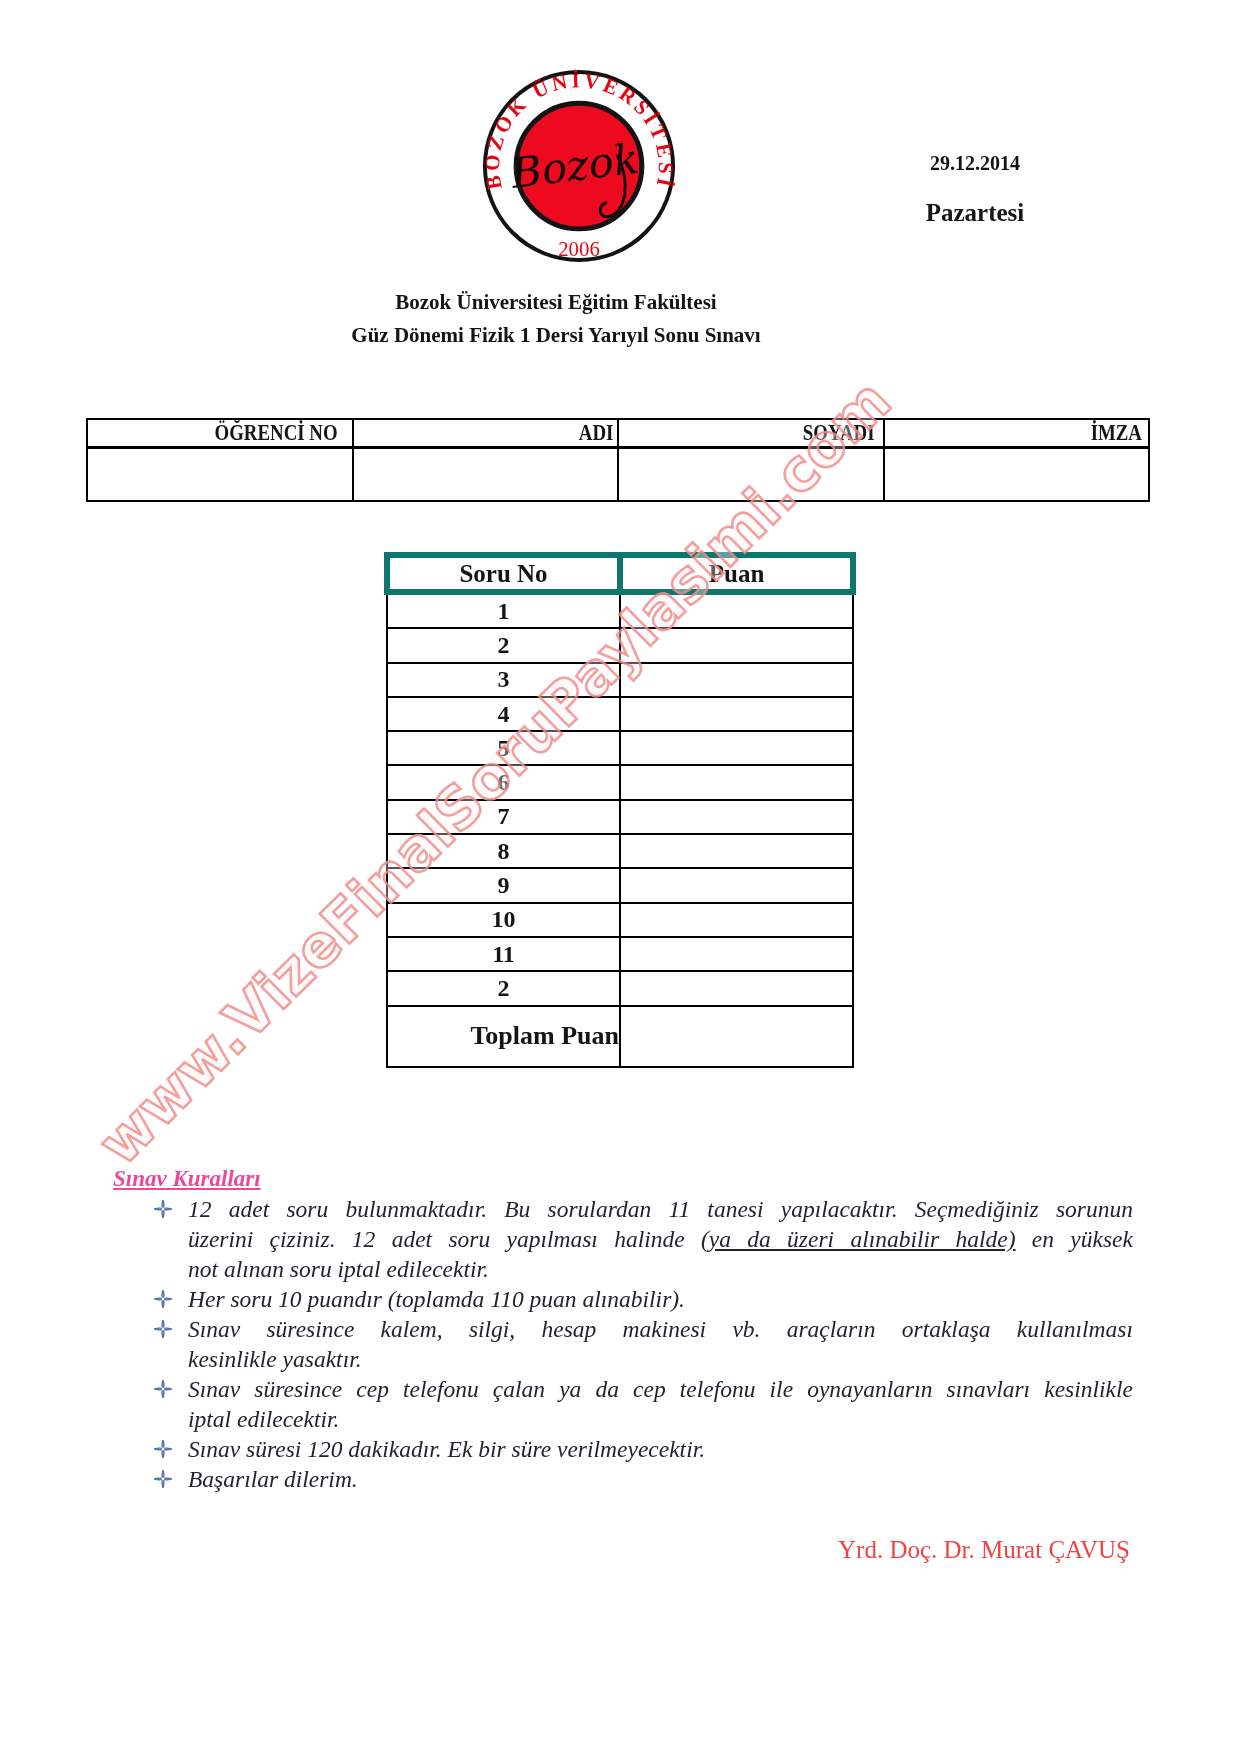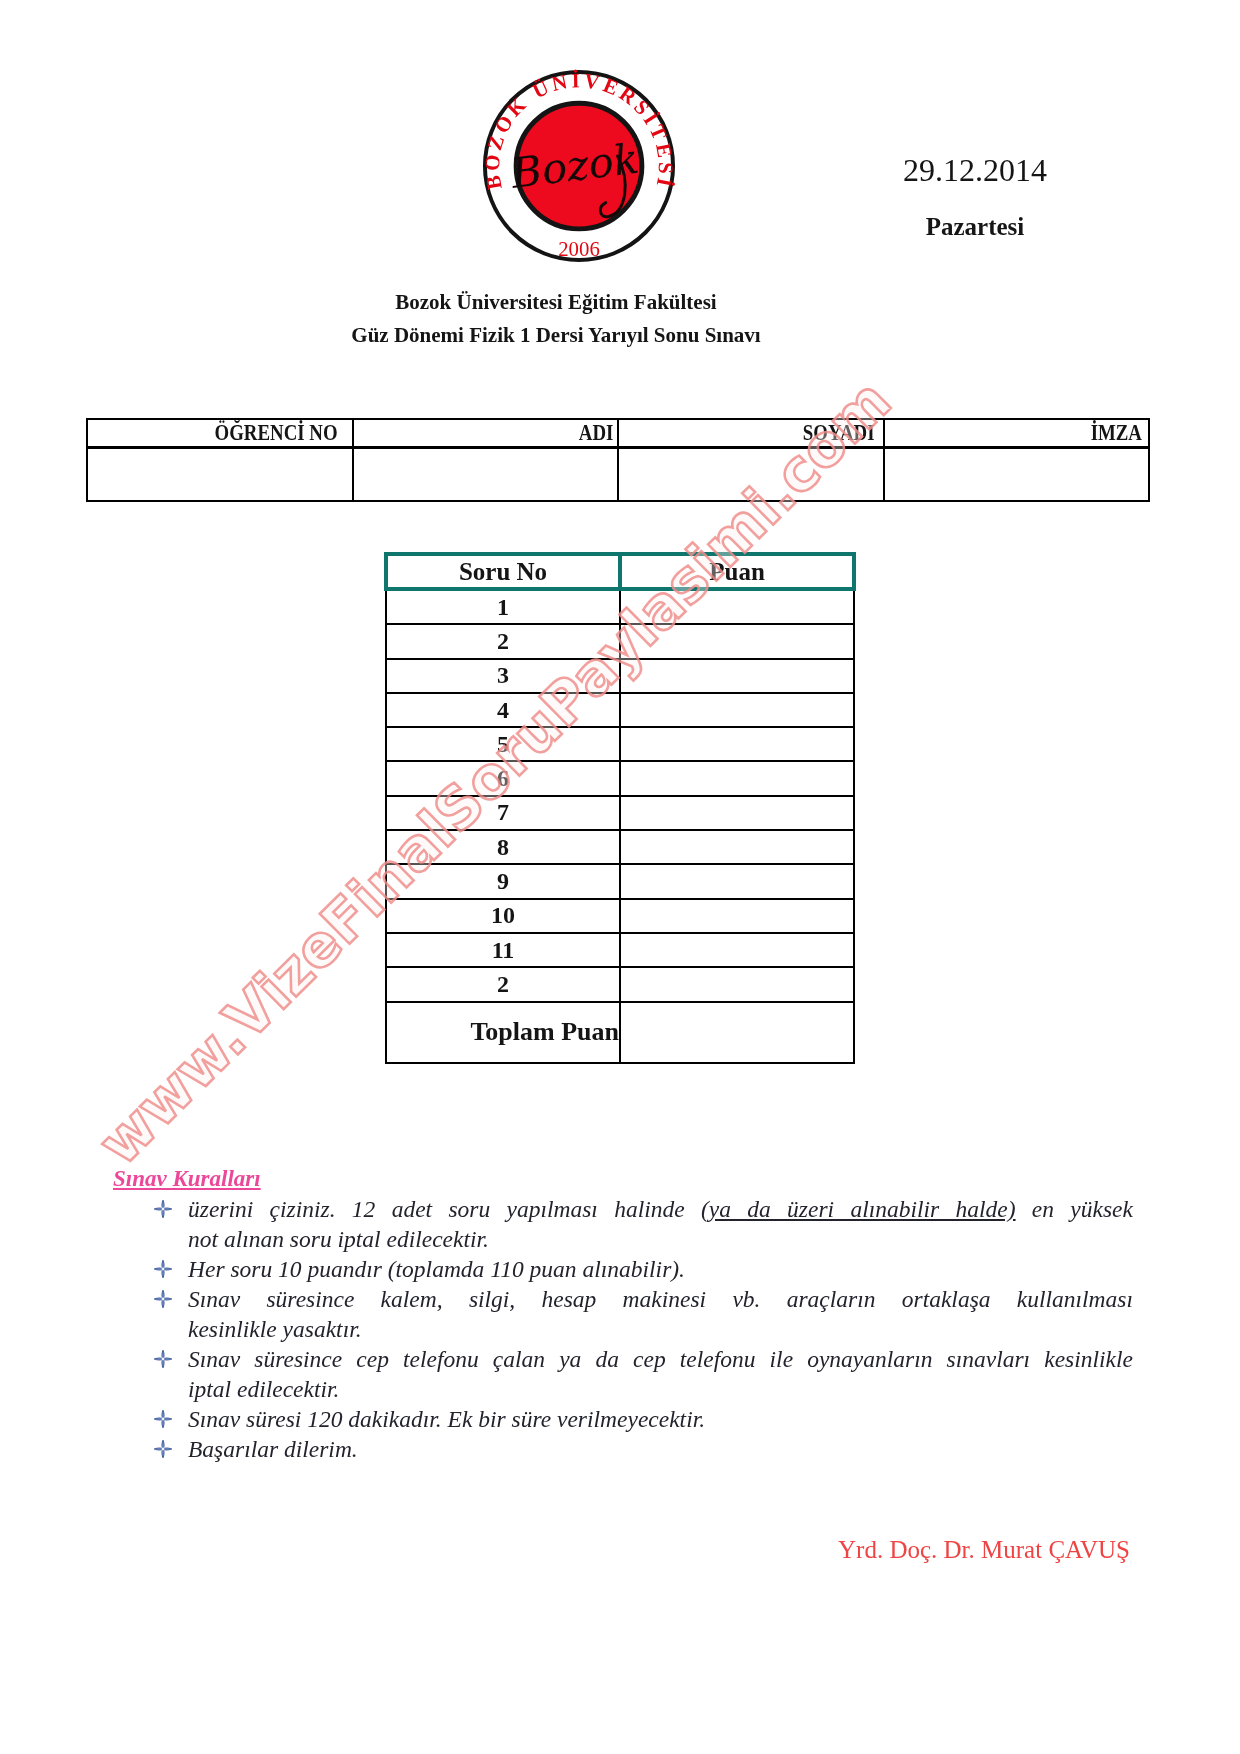--- a/index.html
+++ b/index.html
@@ -4,37 +4,37 @@
 <style>
   html,body{margin:0;padding:0;background:#ffffff;}
   .page{position:relative;width:1240px;height:1754px;background:#fff;overflow:hidden;
         font-family:"Liberation Serif", serif;color:#151515;}
 
   
   .logo{position:absolute;left:480px;top:64px;width:198px;height:208px;}
 
   
   .dateblock{position:absolute;left:850px;top:152px;width:250px;text-align:center;}
-  .date-line{font-weight:normal;font-size:32px;}
+  .date-line{font-weight:bold;font-size:20px;}
   .day-line{font-weight:bold;font-size:25px;margin-top:24px;}
 
   
   .titles{position:absolute;left:0;top:286px;width:1112px;text-align:center;
           font-weight:bold;font-size:21px;line-height:33px;}
 
   
   .table1{position:absolute;left:86px;top:418px;width:1064px;border-collapse:collapse;table-layout:fixed;}
   .table1 th{border:2px solid #000;border-bottom:3px solid #000;height:26px;
              font-size:23px;font-weight:bold;text-align:right;padding:0;}
   .table1 td{border:2px solid #000;height:51px;padding:0;}
   .cond{display:inline-block;transform:scaleX(0.82);transform-origin:center;white-space:nowrap;}
 
   
   .table2{position:absolute;left:384px;top:552px;width:472px;border-collapse:collapse;table-layout:fixed;}
-  .table2 th{border:4px solid #0f766e;height:31px;font-size:25px;font-weight:bold;text-align:center;padding:0;}
+  .table2 th{border:6px solid #0f766e;height:31px;font-size:25px;font-weight:bold;text-align:center;padding:0;}
   .table2 td{border:2px solid #000;height:32.3px;padding:0;}
   .table2 td.qno{font-weight:bold;font-size:24px;text-align:center;}
   .table2 td.total{height:59px;font-weight:bold;font-size:26px;text-align:right;}
 
   
   .wm{position:absolute;left:0;top:0;width:1240px;height:1754px;pointer-events:none;z-index:40;}
 
   
   .rules-heading{position:absolute;left:113px;top:1166px;color:#ec4899;font-weight:bold;
                  font-style:italic;font-size:23px;text-decoration:underline;}
@@ -160,20 +160,21 @@
 
   <div class="rules-heading">Sınav Kuralları</div>
 
   <div class="rules">
 
     <div class="rule">
       <svg class="bullet" viewBox="0 0 16 16">
         <path d="M8 0 Q9.9 5.4 8 8 Q6.1 5.4 8 0 Z M8 16 Q9.9 10.6 8 8 Q6.1 10.6 8 16 Z M0 8 Q5.4 6.1 8 8 Q5.4 9.9 0 8 Z M16 8 Q10.6 6.1 8 8 Q10.6 9.9 16 8 Z" fill="#7d99d4" stroke="#46619f" stroke-width="0.9"></path>
         <circle cx="8" cy="8" r="1.3" fill="#eef2fb"></circle>
       </svg>
+      <div class="jline">12 adet soru bulunmaktadır. Bu sorulardan 11 tanesi yapılacaktır. Seçmediğiniz sorunun</div>
       <div class="jline"><span>üzerini çiziniz. 12 adet soru yapılması halinde </span><span class="useg">(ya da üzeri alınabilir halde)</span><span> en yüksek</span></div>
       <div class="lline">not alınan soru iptal edilecektir.</div>
     </div>
 
     <div class="rule">
       <svg class="bullet" viewBox="0 0 16 16">
         <path d="M8 0 Q9.9 5.4 8 8 Q6.1 5.4 8 0 Z M8 16 Q9.9 10.6 8 8 Q6.1 10.6 8 16 Z M0 8 Q5.4 6.1 8 8 Q5.4 9.9 0 8 Z M16 8 Q10.6 6.1 8 8 Q10.6 9.9 16 8 Z" fill="#7d99d4" stroke="#46619f" stroke-width="0.9"></path>
         <circle cx="8" cy="8" r="1.3" fill="#eef2fb"></circle>
       </svg>
       <div class="lline">Her soru 10 puandır (toplamda 110 puan alınabilir).</div>

